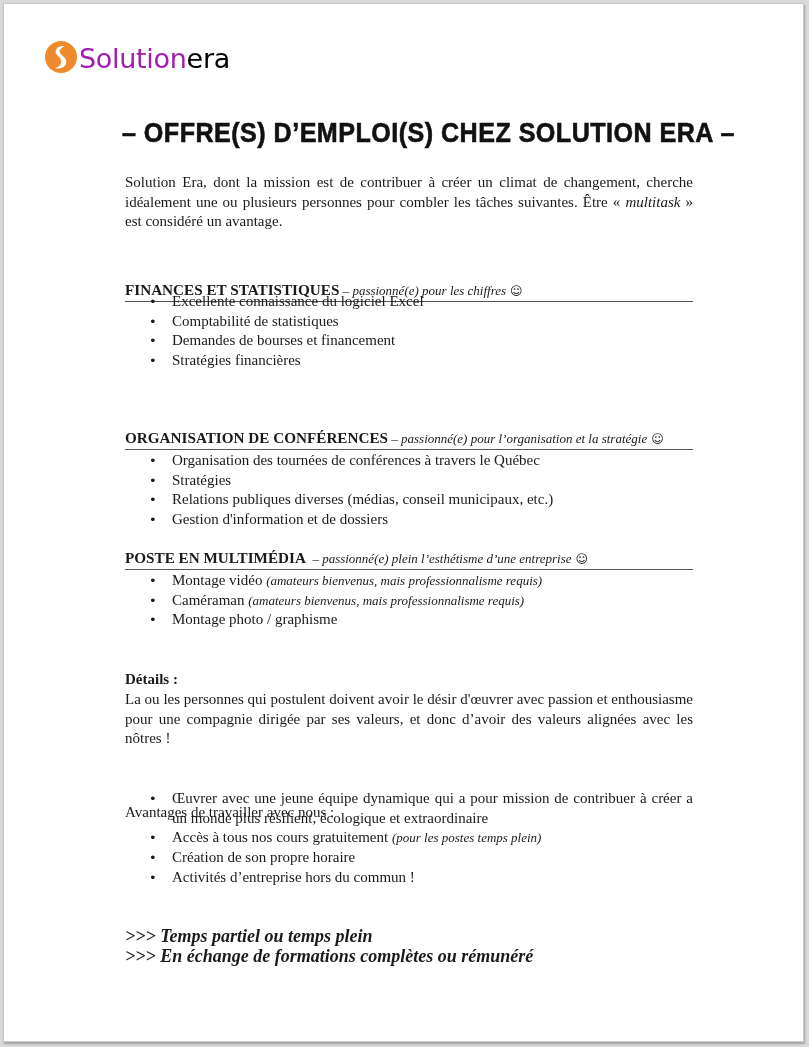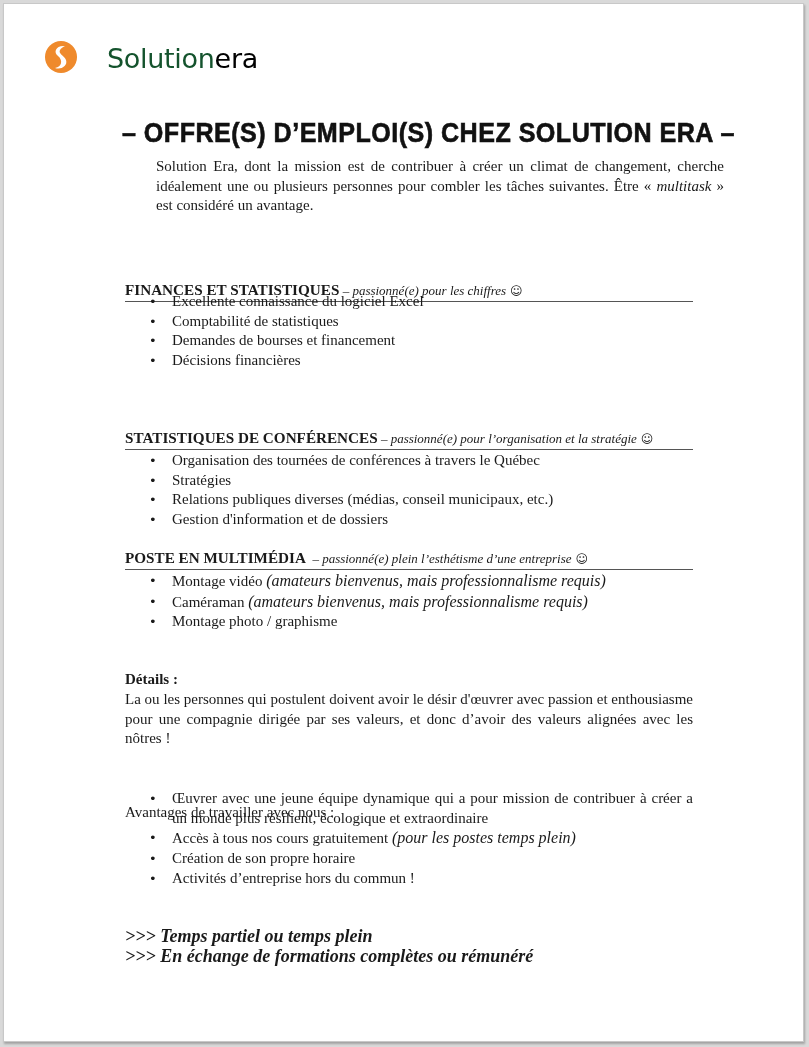--- a/index.html
+++ b/index.html
@@ -8,43 +8,43 @@
     font-family: "Liberation Serif", "DejaVu Serif", serif; color: #1a1a1a;
   }
   .page {
     position: absolute; left: 3px; top: 3px; width: 799px; height: 1037px;
     background: #ffffff; border: 1px solid #c8c8c8;
     box-shadow: 1px 2px 2px rgba(0,0,0,0.25);
   }
   .logo { position: absolute; left: 40px; top: 34px; height: 38px; display: flex; align-items: center; }
   .logo-mark { width: 34px; height: 34px; position: relative; }
   .logo-text { font-family: "DejaVu Sans", sans-serif; font-size: 27px; letter-spacing: -0.3px; line-height: 1; margin-left: 1px; margin-top: 2px; }
-  .logo-text .a { color: #14532d; margin-left: 28px; }
+  .logo-text .a { color: #a21caf; }
   .logo-text .b { color: #000000; }
 
   .title {
     position: absolute; left: 118px; top: 114px; width: 600px;
     font-family: "Liberation Sans", "DejaVu Sans", sans-serif; font-weight: bold;
     font-size: 27px; letter-spacing: 0.5px; color: #111; transform: scaleX(0.93); transform-origin: left center;
     white-space: nowrap; -webkit-text-stroke: 0.6px #111;
   }
   .content { position: absolute; left: 121px; width: 568px; font-size: 15px; line-height: 19.5px; }
-  .intro { top: 153px; text-align: justify; margin-left: 31px; }
+  .intro { top: 169px; text-align: justify; }
   .intro p { margin: 0; }
   .section-head {
     position: absolute; left: 121px; width: 568px; border-bottom: 1px solid #555;
     font-size: 15px; line-height: 19px; white-space: nowrap;
   }
   .section-head .h { font-weight: bold; font-size: 15.2px; }
   .section-head .sub { font-style: italic; font-size: 13px; }
   .section-head .smile { font-family: "DejaVu Sans", sans-serif; font-size: 12px; margin-left: 4px; }
   ul.bul { position: absolute; left: 121px; width: 568px; margin: 0; padding: 0; list-style: none; font-size: 15px; line-height: 19.7px; }
   ul.bul li { position: relative; padding-left: 47px; }
   ul.bul li::before { content: "•"; position: absolute; left: 24px; top: 0; font-family: "DejaVu Sans", sans-serif; font-size: 13px; }
-  ul.bul li .it { font-style: italic; font-size: 16px; }
+  ul.bul li .it { font-style: italic; font-size: 13px; }
   ul.bul li .it2 { font-style: italic; }
   .details-head { position: absolute; left: 121px; top: 667px; font-weight: bold; font-size: 15px; }
   .details-body { top: 686px; text-align: justify; }
   .adv-head { position: absolute; left: 121px; top: 800px; font-size: 15px; }
   .footer-line { position: absolute; left: 121px; font-style: italic; font-weight: bold; font-size: 18px; white-space: nowrap; }
 </style>
 </head>
 <body>
 
 <div class="page">
@@ -65,25 +65,25 @@
     <p><span>Solution Era, dont la mission est de contribuer à créer un climat de changement, cherche idéalement une ou plusieurs personnes pour combler les tâches suivantes. Être « </span><i>multitask</i><span> » est considéré un avantage.</span></p>
   </div>
 
   <div class="section-head" style="top:276px;">
     <span class="h">FINANCES ET STATISTIQUES</span><span class="sub"> – passionné(e) pour les chiffres</span><span class="smile">☺</span>
   </div>
   <ul class="bul" style="top:288px;">
     <li><span>Excellente connaissance du logiciel Excel</span></li>
     <li><span>Comptabilité de statistiques</span></li>
     <li><span>Demandes de bourses et financement</span></li>
-    <li><span>Décisions financières</span></li>
+    <li><span>Stratégies financières</span></li>
   </ul>
 
   <div class="section-head" style="top:424px;">
-    <span class="h">STATISTIQUES DE CONFÉRENCES</span><span class="sub"> – passionné(e) pour l’organisation et la stratégie</span><span class="smile">☺</span>
+    <span class="h">ORGANISATION DE CONFÉRENCES</span><span class="sub"> – passionné(e) pour l’organisation et la stratégie</span><span class="smile">☺</span>
   </div>
   <ul class="bul" style="top:447px;">
     <li><span>Organisation des tournées de conférences à travers le Québec</span></li>
     <li><span>Stratégies</span></li>
     <li><span>Relations publiques diverses (médias, conseil municipaux, etc.)</span></li>
     <li><span>Gestion d'information et de dossiers</span></li>
   </ul>
 
   <div class="section-head" style="top:544px;">
     <span class="h">POSTE EN MULTIMÉDIA</span><span class="sub" style="white-space:pre">  – passionné(e) plein l’esthétisme d’une entreprise</span><span class="smile">☺</span>

